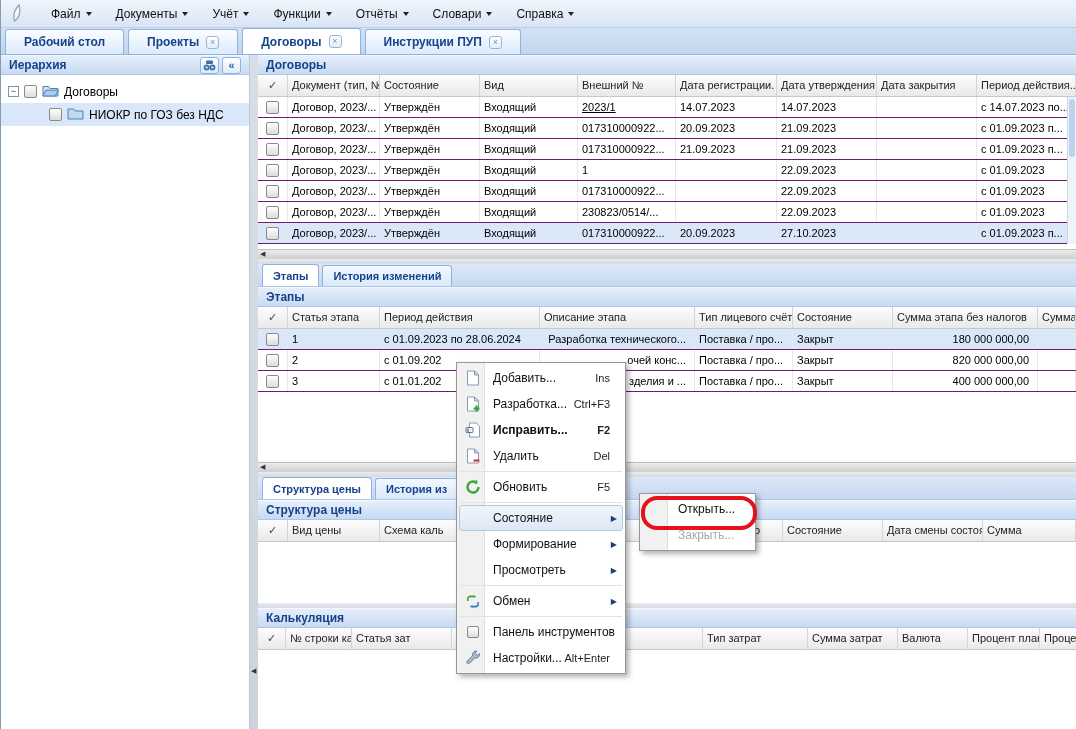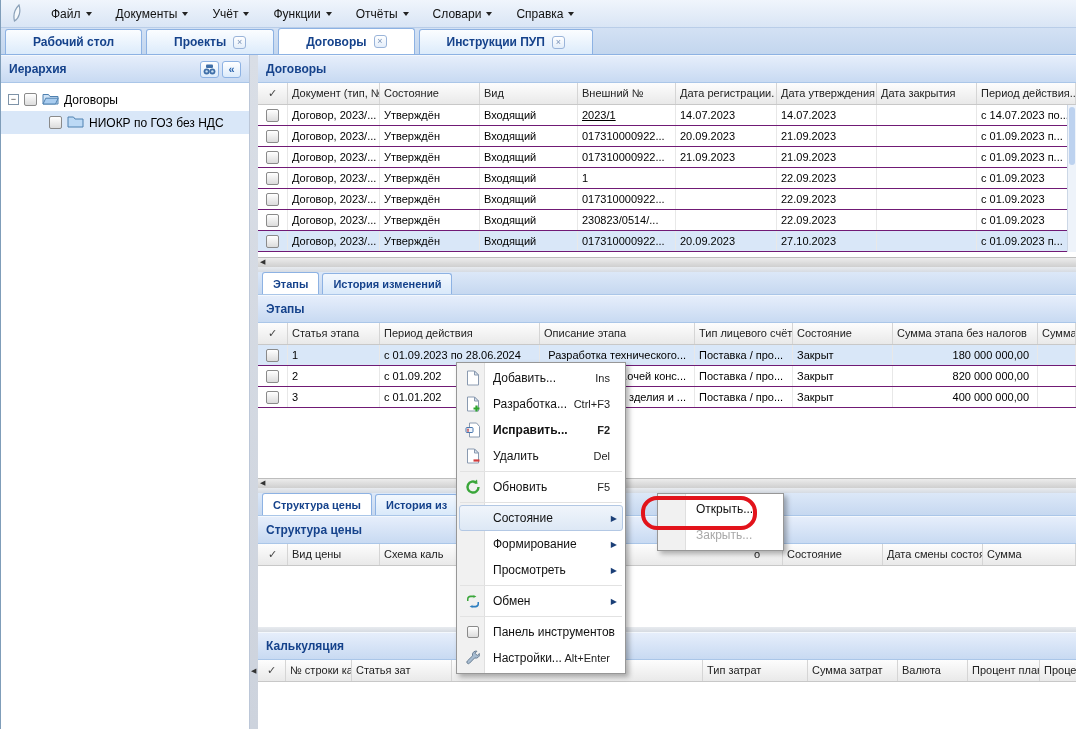--- a/index.html
+++ b/index.html
@@ -18,40 +18,40 @@
   .logo { display:flex; margin-right:2px; }
   .menu-item { display:flex; align-items:center; gap:5px; font-size:12px; color:#111; cursor:default; }
   .caret { width:0;height:0;border-left:3.5px solid transparent;border-right:3.5px solid transparent;border-top:4px solid #222; }
   
   .tabbar {
     height: 27px; display:flex; align-items:flex-end; gap:4px; padding:0 0 0 4px;
     background: linear-gradient(#d3e1f4,#c3d6ee);
     border-bottom:1px solid #8db2e3;
   }
   .tab {
-    height:25px; display:flex; align-items:center; gap:7px; padding:0 27px;
+    height:25px; display:flex; align-items:center; gap:7px; padding:0 18px;
     border:1px solid #8db2e3; border-bottom:none; border-radius:3px 3px 0 0;
     background: linear-gradient(#fbfdff,#dcebfb);
     font-size:12px; font-weight:bold; color:#15428b; cursor:default;
   }
   .tab.active { background:#fff; height:26px; }
   .tabclose {
     width:13px;height:13px; border:1px solid #9ab4d9; border-radius:3px;
     background:linear-gradient(#fff,#e4eefa); color:#7a93b8; font-size:9px; font-weight:normal;
     display:flex;align-items:center;justify-content:center; line-height:1;
   }
   
   .body { display:flex; height:674px; }
   .sidebar { width:250px; background:#fff; display:flex; flex-direction:column; border-right:1px solid #bcc7d8;}
   .splitter { width:8px; background:linear-gradient(#d9dee6,#cdd3dd); position:relative; cursor:col-resize;}
   .splitter .sp-arrow{ position:absolute; left:1px; top:612px; font-size:7px; color:#333;}
   .main { width:818px; display:flex; flex-direction:column; background:#fff; }
   
   .panel-header {
-    height:28px; flex:0 0 auto; display:flex; align-items:center; justify-content:space-between;
+    height:20px; flex:0 0 auto; display:flex; align-items:center; justify-content:space-between;
     padding:0 8px; background:linear-gradient(#e6eefb,#c8daf2);
     border-top:1px solid #f4f8fd; border-bottom:1px solid #aac6e8;
     font-size:12px; font-weight:bold; color:#15428b;
   }
   .hdr-btns { display:flex; gap:3px; }
   .hdr-btn {
     width:19px;height:17px; border:1px solid #8db2e3; border-radius:3px;
     background:linear-gradient(#fff,#dcebfb); display:flex;align-items:center;justify-content:center;
     color:#2a64ad; font-size:11px; font-weight:bold; line-height:1;
   }
@@ -104,21 +104,21 @@
     border:1px solid #8db2e3; border-bottom:none; border-radius:3px 3px 0 0;
     background:linear-gradient(#f3f8fe,#d9e9fa); font-size:11px; font-weight:bold; color:#15428b;
   }
   .ts-tab.active { background:#fff; height:22px; }
   
   .ctxmenu, .ctxsubmenu {
     position:absolute; background:linear-gradient(to right,#f1f1f1 0,#f1f1f1 27px,#dfdfdf 27px,#dfdfdf 28px,#fff 28px);
     border:1px solid #979797; box-shadow:3px 3px 5px rgba(0,0,0,.3); padding:2px; z-index:50;
   }
   .ctxmenu { left:455px; top:362px; width:170px; }
-  .ctxsubmenu { left:656px; top:493px; width:127px; z-index:51; }
+  .ctxsubmenu { left:638px; top:493px; width:117px; z-index:51; }
   .mi { height:26px; display:flex; align-items:center; font-size:12px; color:#111; position:relative; border:1px solid transparent; border-radius:3px;}
   .mi .ic { width:26px; flex:0 0 auto; display:flex; align-items:center; justify-content:center; }
   .mi .lbl { flex:1; padding-left:7px; white-space:nowrap; overflow:hidden;}
   .mi .sc { padding-right:12px; font-size:11px; color:#222; }
   .mi .subarr { position:absolute; right:5px; font-size:8px; color:#1b3f77; }
   .mi.bold .lbl, .mi.bold .sc { font-weight:bold; }
   .mi.hover { background:linear-gradient(#f0f5fb,#dde8f5); border-color:#b3c8e4; }
   .mi.disabled .lbl { color:#a8a8a8; }
   .msep { height:1px; background:#e2e2e2; margin:2px 1px 2px 1px; }
   .ctxsubmenu .mi .lbl { padding-left:9px; }

